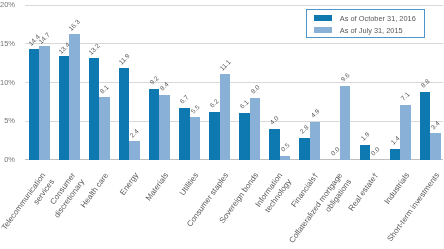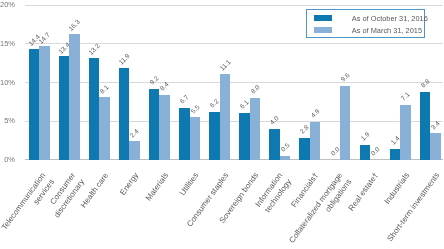--- a/index.html
+++ b/index.html
@@ -7,21 +7,21 @@
   #chart{position:relative;width:444px;height:249px;}
   .ylabel{position:absolute;font-size:7.5px;color:#767676;text-align:right;white-space:nowrap;}
   .gridline{position:absolute;height:1px;background:#d9d9d9;}
   .baseline{position:absolute;height:1px;background:#bfbfbf;}
   .bar{position:absolute;}
   .dlabel{position:absolute;font-size:6.5px;color:#5a5a5a;white-space:nowrap;transform-origin:50% 50%;transform:translate(-50%,-50%) rotate(-45deg);}
   .catlabel{position:absolute;font-size:8px;color:#5a5a5a;transform-origin:100% 0%;transform:rotate(-54deg);text-align:right;line-height:10.6px;white-space:nowrap;}
   .legend{position:absolute;border:1px solid #5095c9;background:#fff;}
   .legrow{position:absolute;display:flex;align-items:center;}
   .swatch{width:18px;height:6px;}
-  .legtext{font-size:7.4px;color:#595959;margin-left:20px;white-space:nowrap;}
+  .legtext{font-size:7.4px;color:#595959;margin-left:8px;white-space:nowrap;}
 </style>
 </head>
 <body>
 
 <div id="chart">
     <div class="baseline" style="left: 24.6px; width: 418px; top: 159.2px;"></div>
     <div class="ylabel" style="left: -7px; width: 22px; top: 154.7px;">0%</div>
     <div class="gridline" style="left: 24.6px; width: 418px; top: 120.6px;"></div>
     <div class="ylabel" style="left: -7px; width: 22px; top: 116.1px;">5%</div>
     <div class="gridline" style="left: 24.6px; width: 418px; top: 82px;"></div>
@@ -130,15 +130,15 @@
     <div class="catlabel" style="width: 100px; left: 333.59px; top: 170.9px;">
       <div>Short-term investments</div>
     </div>
     <div class="legend" style="left: 306px; top: 9px; width: 117px; height: 26.5px;"></div>
     <div class="legrow" style="left: 313.8px; top: 13.6px;">
       <div class="swatch" style="background: rgb(13, 121, 176);"></div>
       <div class="legtext">As of October 31, 2016</div>
     </div>
     <div class="legrow" style="left: 313.8px; top: 25.6px;">
       <div class="swatch" style="background: rgb(137, 176, 214);"></div>
-      <div class="legtext">As of March 31, 2015</div>
+      <div class="legtext">As of July 31, 2015</div>
     </div>
   </div>
 
 </body></html>

